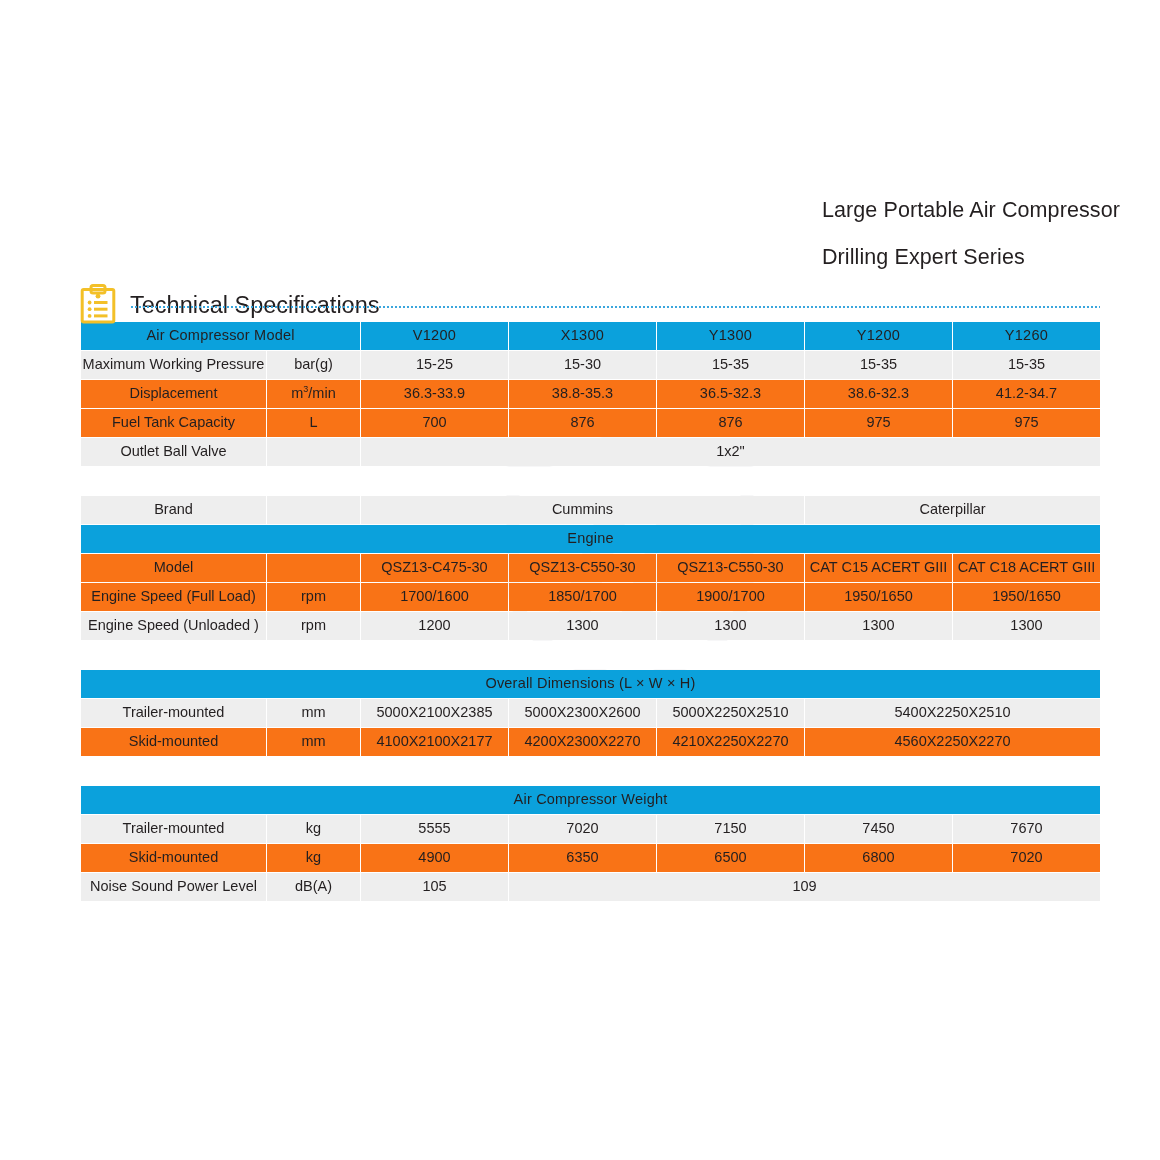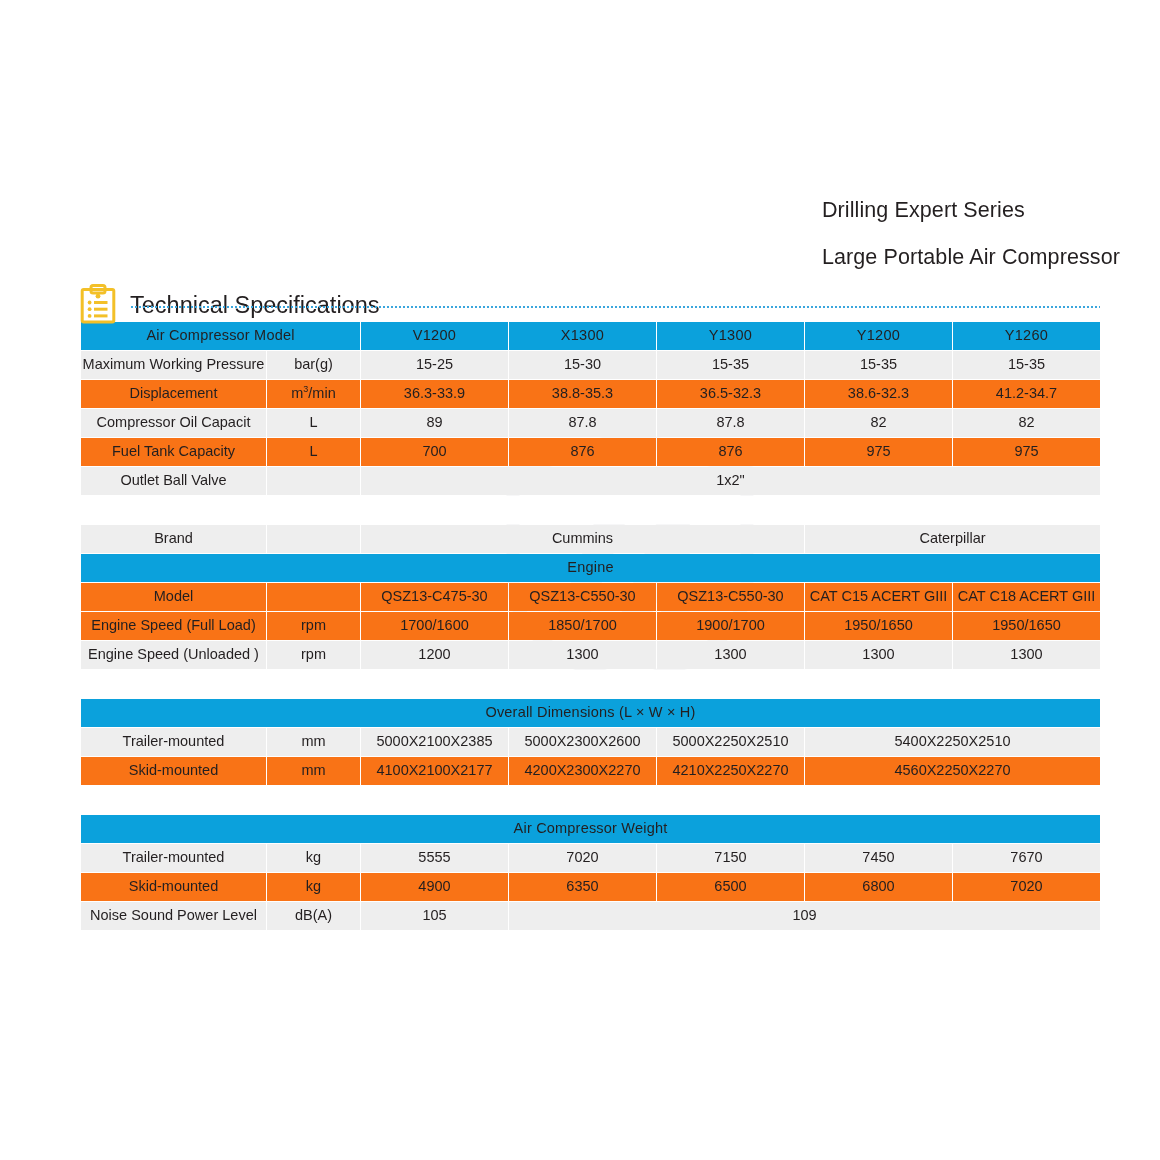--- a/index.html
+++ b/index.html
@@ -142,22 +142,22 @@
 <div id="page">
 
   <svg class="watermark" viewBox="0 0 100 100">
     <path d="M50 2 L95 16 L95 58 Q95 84 50 98 Q5 84 5 58 L5 16 Z" fill="none" stroke="#9aa0a6" stroke-width="5"></path>
     <path d="M22 72 L40 26 L52 26 L34 72 Z" fill="#9aa0a6"></path>
     <path d="M46 72 L64 26 L76 26 L58 72 Z" fill="#9aa0a6"></path>
     <rect x="62" y="26" width="11" height="46" fill="#9aa0a6"></rect>
   </svg>
 
   <div class="doc-titles">
+    <div class="doc-title-line">Large Portable Air Compressor</div>
     <div class="doc-title-line">Drilling Expert Series</div>
-    <div class="doc-title-line">Large Portable Air Compressor</div>
   </div>
 
   <div class="spec-head">
     <svg class="clip-icon" viewBox="0 0 36 40">
       <rect x="2.2" y="5.5" width="31.6" height="32.5" rx="1.5" fill="none" stroke="#f3c028" stroke-width="3"></rect>
       <rect x="11" y="1.5" width="14" height="7.5" rx="2" fill="none" stroke="#f3c028" stroke-width="3"></rect>
       <circle cx="18" cy="12.2" r="2.4" fill="#f3c028"></circle>
       <circle cx="9.6" cy="18.5" r="1.9" fill="#f3c028"></circle>
       <rect x="14" y="17" width="13.5" height="3" fill="#f3c028"></rect>
       <circle cx="9.6" cy="25.2" r="1.9" fill="#f3c028"></circle>
@@ -200,29 +200,20 @@
           </tr>
           <tr class="alt">
             <td class="lbl">Displacement</td>
             <td>m<sup>3</sup>/min</td>
             <td>36.3-33.9</td>
             <td>38.8-35.3</td>
             <td>36.5-32.3</td>
             <td>38.6-32.3</td>
             <td>41.2-34.7</td>
           </tr>
-          <tr>
-            <td class="small">Compressor Oil Capacit</td>
-            <td>L</td>
-            <td>89</td>
-            <td>87.8</td>
-            <td>87.8</td>
-            <td>82</td>
-            <td>82</td>
-          </tr>
           <tr class="alt">
             <td class="lbl">Fuel Tank Capacity</td>
             <td>L</td>
             <td>700</td>
             <td>876</td>
             <td>876</td>
             <td>975</td>
             <td>975</td>
           </tr>
           <tr>

